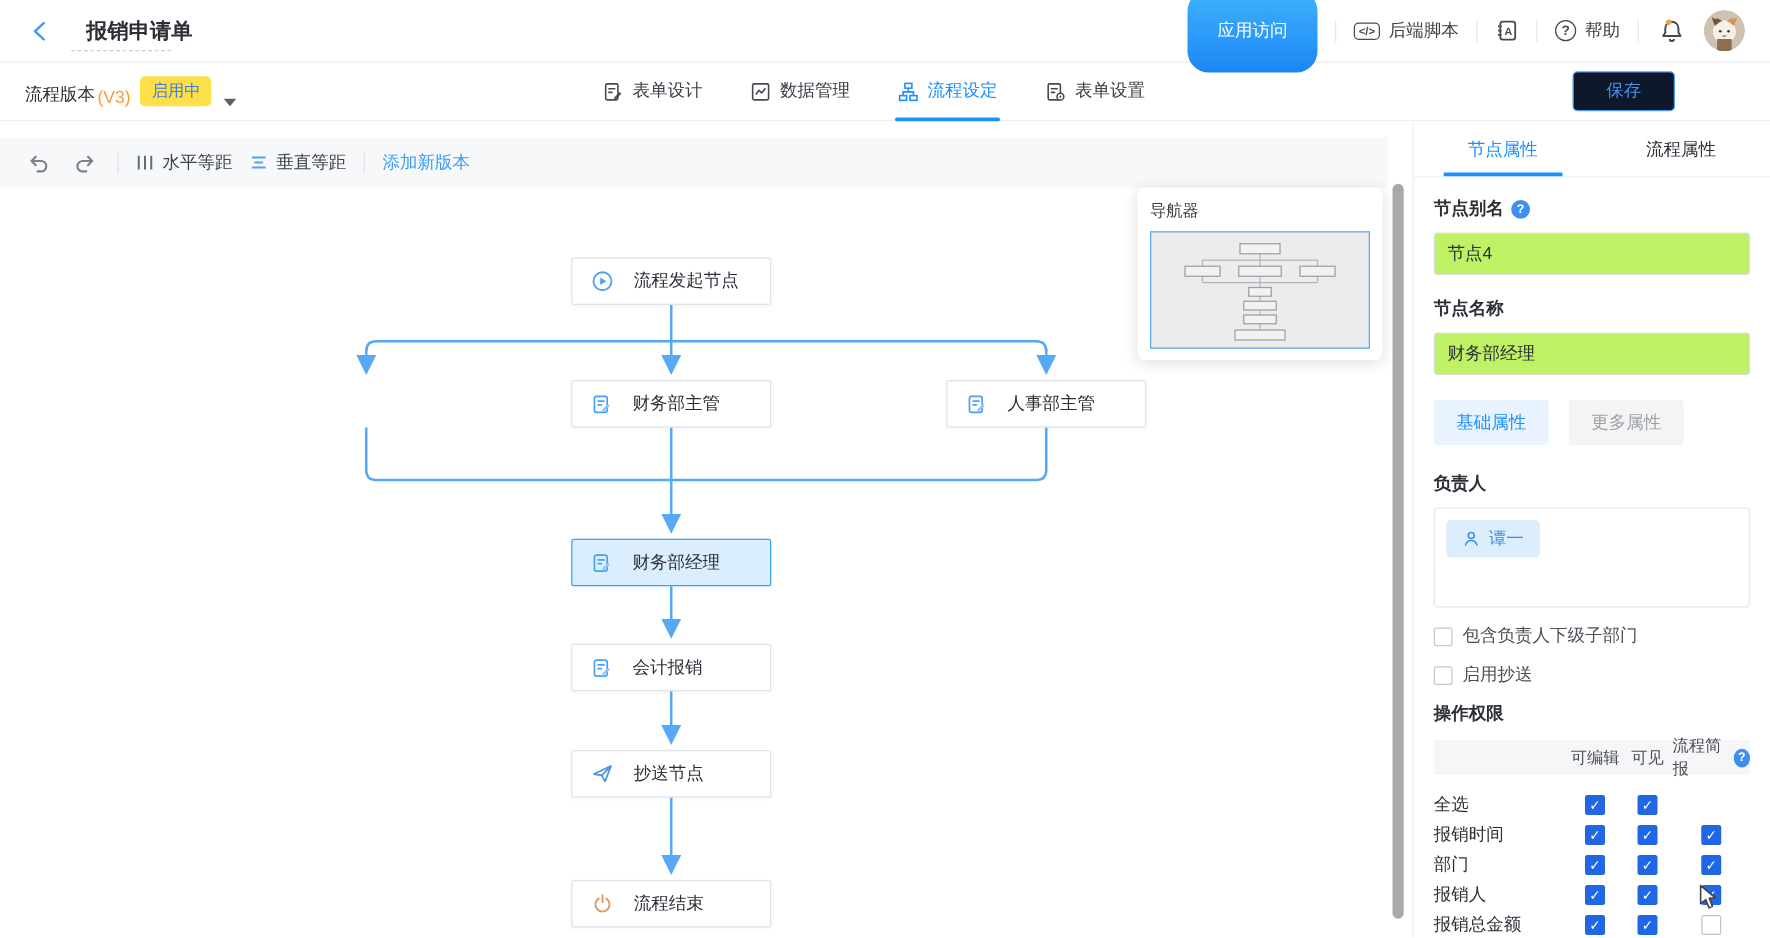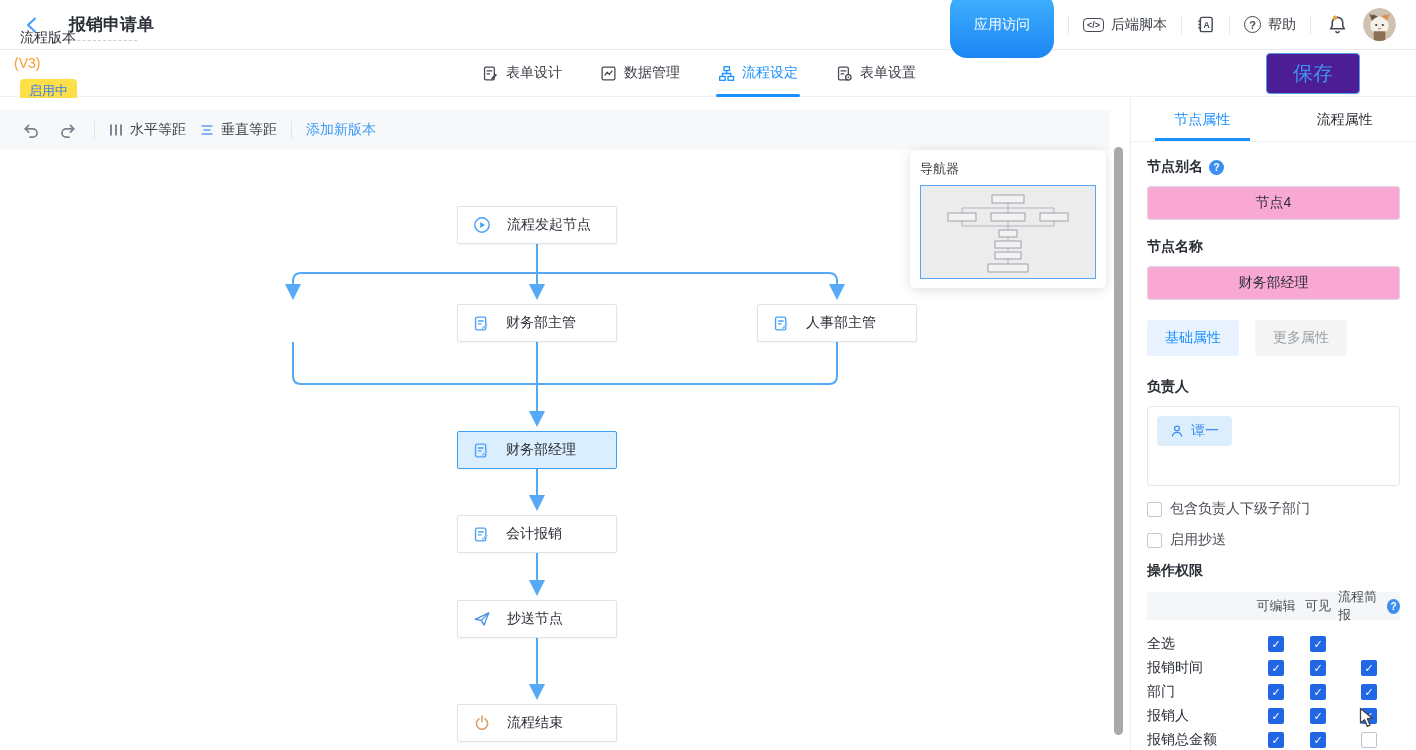--- a/index.html
+++ b/index.html
@@ -18,32 +18,32 @@
     border:none; border-radius:17px; padding:24px 24px; cursor:pointer; }
   .hdr-div { width:1px; height:18px; background:#e4e7eb; }
   .hdr-item { display:flex; align-items:center; gap:7px; font-size:14px; color:#3c4047; cursor:pointer; }
   .codebox { font-size:9px; border:1.3px solid #454a52; border-radius:4px; padding:1px 3px; color:#454a52; font-weight:700;}
   .qmark-o { width:17px; height:17px; border:1.4px solid #454a52; border-radius:50%; font-size:11px;
     display:flex; align-items:center; justify-content:center; color:#454a52; font-weight:700; }
   .avatar { width:33px; height:33px; border-radius:50%; overflow:hidden; cursor:pointer; }
 
   
   .version-bar { position:relative; height:47px; border-bottom:1px solid #eef0f3; display:flex; align-items:center; padding:0 20px; }
-  .vb-left { display:flex; align-items:flex-start; gap:8px; font-size:14px;flex-direction:column; }
+  .vb-left { display:flex; align-items:flex-end; gap:8px; font-size:14px; }
   .v-label { color:#2b2f36; }
   .v-tag { color:#ff9a2e; margin-left:-6px; }
   .v-badge { background:#fde047; color:#3a7bf0; border-radius:4px; padding:3px 9px; font-size:13px; }
   .v-caret { width:0; height:0; border-left:5px solid transparent; border-right:5px solid transparent;
     border-top:6px solid #5b6069; margin-left:2px; cursor:pointer; }
   .main-tabs { position:absolute; left:480px; display:flex; gap:34px; height:47px; }
   .mtab { display:flex; align-items:center; gap:7px; font-size:14px; color:#3c4047; cursor:pointer; position:relative; padding:0 2px; }
   .mtab.active { color:#1890ff; }
   .mtab.active::after { content:""; position:absolute; left:0; right:0; bottom:0; height:3px; background:#1890ff; border-radius:2px; }
-  .save-btn { margin-left:auto; margin-right:36px; background:#4c1d95; border:1px solid #4f9ef3; color:#3f94f2;
-    font-size:20px; border-radius:4px; padding:6px 26px; cursor:pointer; }
+  .save-btn { margin-left:auto; margin-right:56px; background:#0f172a; border:1px solid #4f9ef3; color:#3f94f2;
+    font-size:14px; border-radius:4px; padding:6px 26px; cursor:pointer; }
 
   
   .canvas { position:absolute; left:0; top:98px; width:1130px; height:652px; background:#fff; }
   .cv-toolbar { position:absolute; left:0; top:12px; width:1110px; height:40px; background:#f6f8fa;
     display:flex; align-items:center; padding:0 18px; gap:14px; }
   .tb-icon-btn { width:24px; height:24px; display:flex; align-items:center; justify-content:center; cursor:pointer; }
   .tb-div { width:1px; height:18px; background:#e1e4e9; }
   .tb-item { display:flex; align-items:center; gap:7px; font-size:14px; color:#3c4047; cursor:pointer; }
   .tb-link { font-size:14px; color:#3f9bf4; cursor:pointer; }
   .tb-right { margin-left:auto; display:flex; align-items:center; gap:13px; }
@@ -73,21 +73,21 @@
   .p-tabs { display:flex; height:44px; border-bottom:1px solid #f0f1f3; }
   .p-tab { flex:1; display:flex; align-items:center; justify-content:center; font-size:14px; color:#2b2f36;
     cursor:pointer; position:relative; }
   .p-tab.active { color:#1890ff; }
   .p-tab.active::after { content:""; position:absolute; left:24px; right:24px; bottom:0; height:3px; background:#1890ff; }
   .p-body { padding:16px 16px 0; }
   .p-label { font-size:14px; font-weight:700; color:#2b2f36; display:flex; align-items:center; gap:6px; margin-bottom:10px; }
   .q-badge { width:15px; height:15px; border-radius:50%; background:#3e8ef0; color:#fff; font-size:10px; font-weight:700;
     display:inline-flex; align-items:center; justify-content:center; cursor:pointer; }
   .p-input { width:100%; height:34px; border:1px solid #d9dce1; border-radius:3px; padding:0 10px; font-size:14px;
-    color:#2b2f36; outline:none; margin-bottom:18px; font-family:inherit; background:#f9a8d4;text-align:center; }
+    color:#2b2f36; outline:none; margin-bottom:18px; font-family:inherit; background:#bef264; }
   .seg-row { display:flex; gap:16px; margin:2px 0 22px; }
   .seg-btn { border:none; font-size:14px; border-radius:3px; padding:9px 18px; cursor:pointer; font-family:inherit; }
   .seg-btn.active { background:#e9f3ff; color:#1890ff; }
   .seg-btn.plain { background:#f4f4f5; color:#9aa0a6; }
   .owner-box { border:1px solid #e5e7eb; border-radius:3px; height:80px; padding:9px; margin-bottom:14px; }
   .owner-chip { display:inline-flex; align-items:center; gap:7px; background:#dceefc; color:#3e8ef0;
     border-radius:4px; padding:6px 13px; font-size:14px; cursor:pointer; }
   .cb-row { display:flex; align-items:center; gap:8px; font-size:14px; color:#4a4e55; margin-bottom:13px; cursor:pointer; }
   .cb-empty { width:15px; height:15px; border:1px solid #c4c8cf; border-radius:2px; background:#fff; }
   .perm-title { font-size:14px; font-weight:700; color:#2b2f36; margin:8px 0 12px; }

